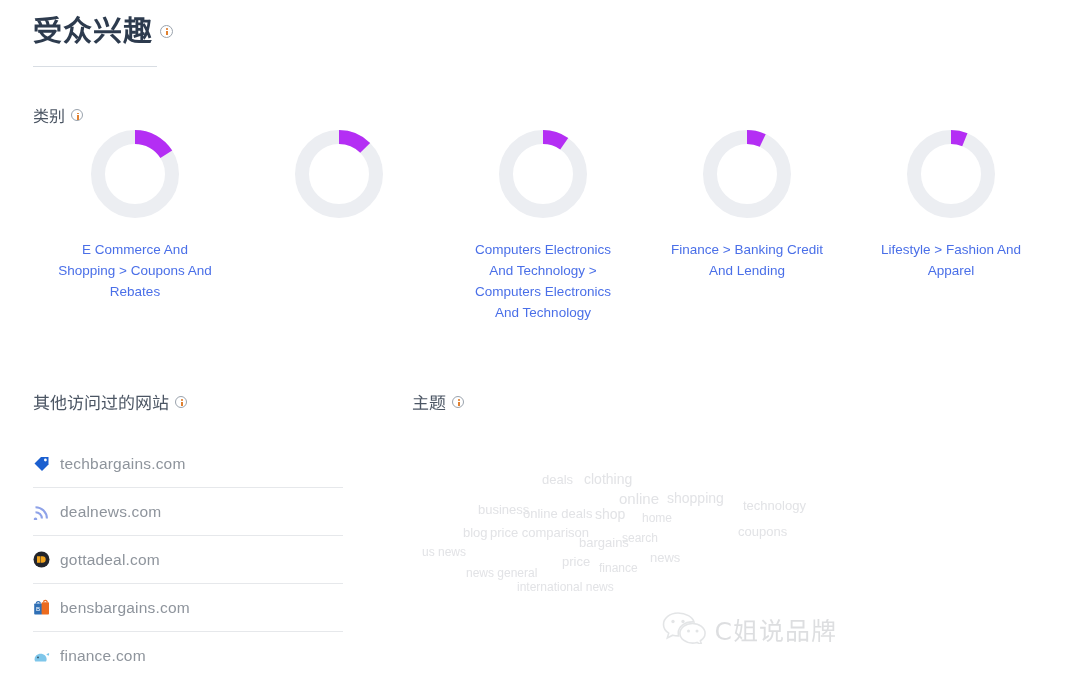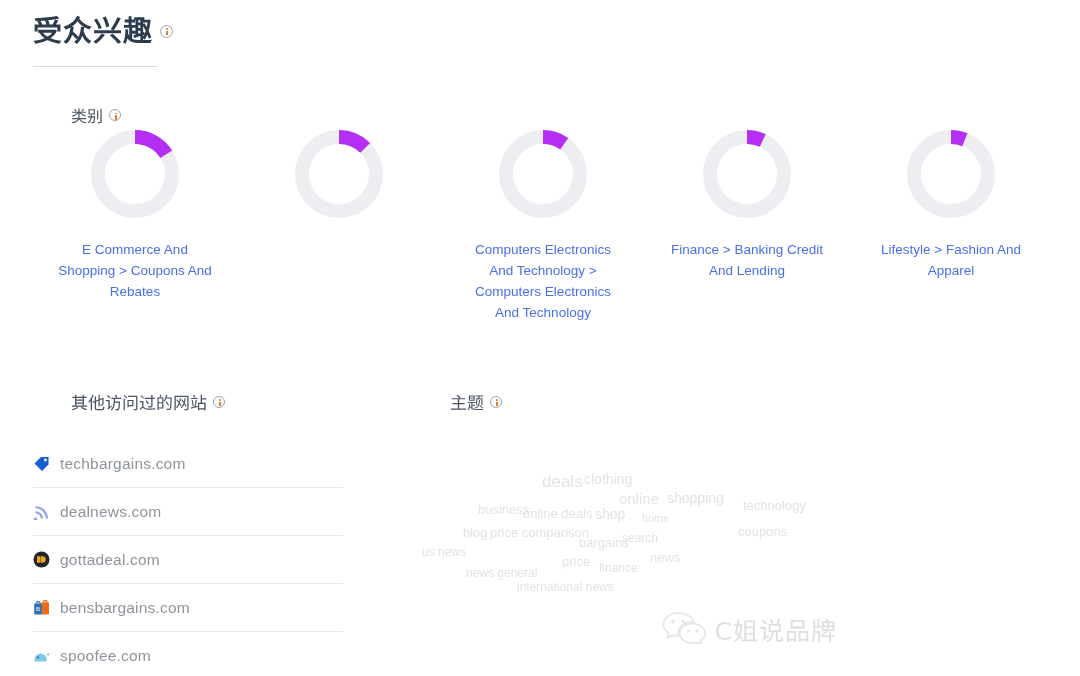--- a/index.html
+++ b/index.html
@@ -54,21 +54,21 @@
   .info-icon.sm { width:12px; height:12px; margin-left:6px; }
 
   
   .section-head {
     position:absolute;
     font-size: 16px;
     color: #4b5563;
     font-weight: 400;
     white-space: nowrap;
   }
-  .section-head .label { vertical-align: middle; margin-left: 38px; }
+  .section-head .label { vertical-align: middle; }
   #head-category { left:33px; top:103px; }
   #head-othersites { left:33px; top:389px; font-size:17px; }
   #head-topics { left:412px; top:389px; font-size:17px; }
 
   
   .donut-row {
     position:absolute; left:33px; top:130px;
     width: 1020px;
     display:flex;
     align-items:flex-start;
@@ -238,34 +238,34 @@
             <path d="M10.6 3.2a1.8 1.8 0 0 1 3.6 0" fill="none" stroke="#ec6b1f" stroke-width="1.3"></path>
           </svg></span>
         <span class="site-name">bensbargains.com</span>
       </div>
       <div class="site-row">
         <span class="site-favicon"><svg viewBox="0 0 17 17" width="17" height="17">
             <path d="M1.6 11.2c0-3.1 2.7-5.5 6-5.5 3.4 0 6 2.4 6 5.5 0 .9-.2 1.7-.6 2.4H2.2c-.4-.7-.6-1.5-.6-2.4z" fill="#7ec6ea"></path>
             <path d="M13.3 6.6c.9-1 2-1.6 2.6-1.4.5.2.3 1.4-.4 2.6" fill="#7ec6ea"></path>
             <circle cx="5" cy="9.4" r=".9" fill="#2f4a5c"></circle>
           </svg></span>
-        <span class="site-name">spoofee.com</span>
+        <span class="site-name">finance.com</span>
       </div>
     </div>
 
   <div class="word-cloud" id="word-cloud">
-      <span style="left: 130px; top: 32px; font-size: 17px; text-align: right;">deals</span>
+      <span style="left: 130px; top: 32px; font-size: 13px; text-align: right;">deals</span>
       <span style="left: 172px; top: 31px; font-size: 14px;">clothing</span>
       <span style="left: 207px; top: 50px; font-size: 15px;">online</span>
       <span style="left: 255px; top: 50px; font-size: 14px;">shopping</span>
       <span style="left: 331px; top: 58px; font-size: 13px;">technology</span>
       <span style="left: 66px; top: 62px; font-size: 13px;">business</span>
       <span style="left: 111px; top: 66px; font-size: 13px;">online deals</span>
       <span style="left: 183px; top: 66px; font-size: 14px;">shop</span>
-      <span style="left: 230px; top: 71px; font-size: 12px; font-family: Liberation Serif, serif;">home</span>
+      <span style="left: 230px; top: 71px; font-size: 12px;">home</span>
       <span style="left: 51px; top: 85px; font-size: 13px;">blog</span>
       <span style="left: 78px; top: 85px; font-size: 13px;">price comparison</span>
       <span style="left: 326px; top: 84px; font-size: 13px;">coupons</span>
       <span style="left: 167px; top: 95px; font-size: 13px;">bargains</span>
       <span style="left: 210px; top: 91px; font-size: 12px;">search</span>
       <span style="left: 10px; top: 105px; font-size: 12px;">us news</span>
       <span style="left: 238px; top: 110px; font-size: 13px;">news</span>
       <span style="left: 54px; top: 126px; font-size: 12px;">news general</span>
       <span style="left: 150px; top: 114px; font-size: 13px;">price</span>
       <span style="left: 187px; top: 121px; font-size: 12px;">finance</span>

